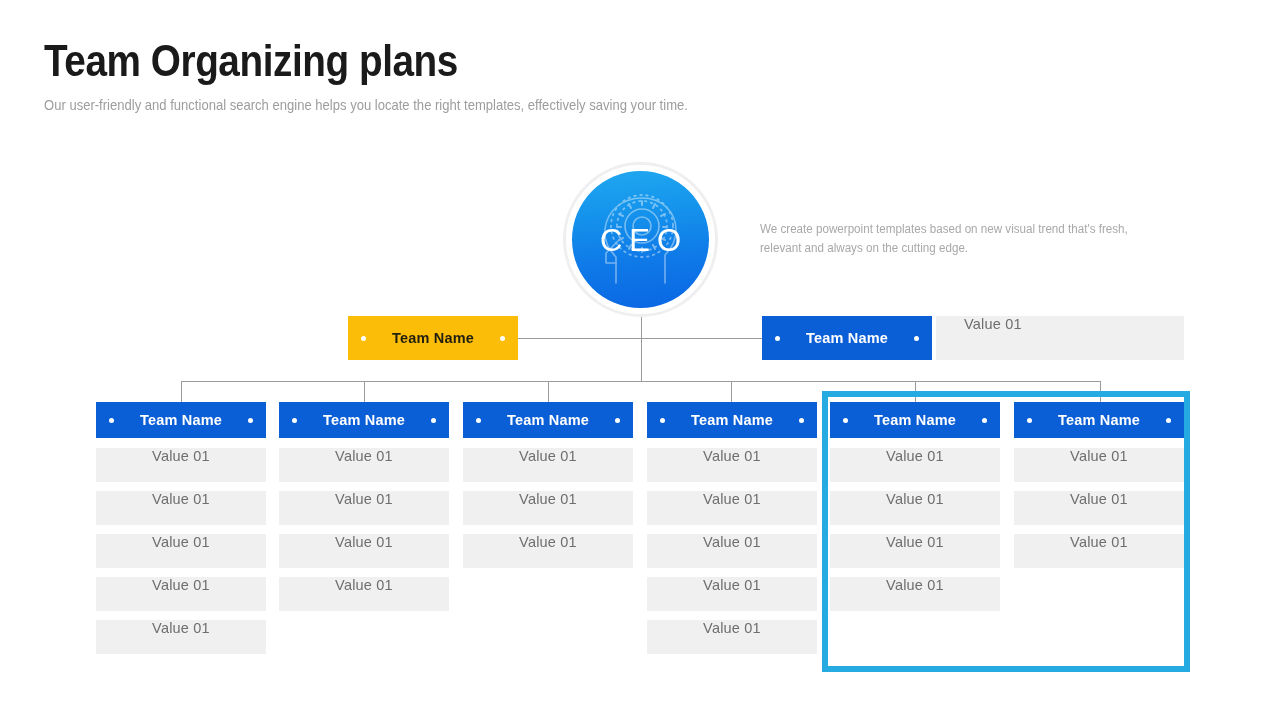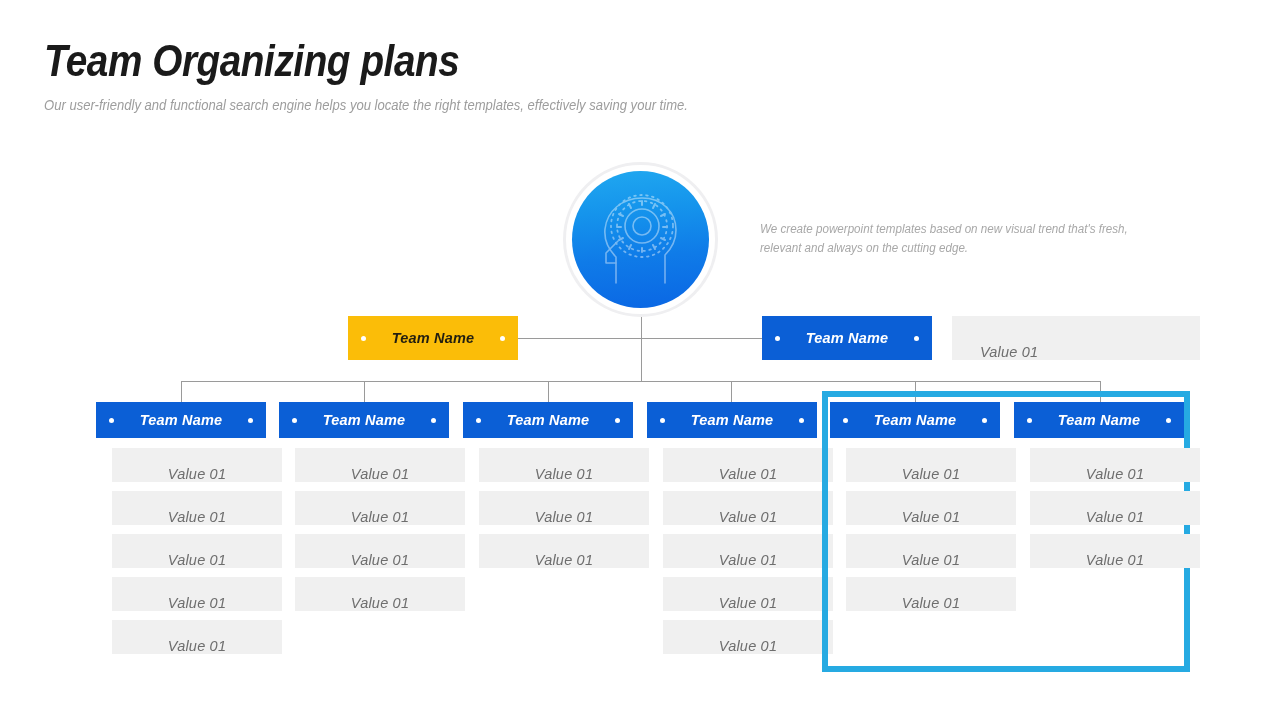--- a/index.html
+++ b/index.html
@@ -12,21 +12,20 @@
     background: #ffffff;
     font-family: "Liberation Sans", sans-serif;
     overflow: hidden;
     position: relative;
   }
   .slide {
     position: absolute;
     left: 0; top: 0;
     width: 1280px;
     height: 720px;
-    font-style: italic;
   }
 
   
   .page-title {
     position: absolute;
     left: 44px;
     top: 34px;
     font-size: 45px;
     line-height: 54px;
     font-weight: 700;
@@ -150,25 +149,24 @@
   }
 
   
   .cell {
     position: absolute;
     box-sizing: border-box;
     background: #F0F0F0;
     color: #6E6E6E;
     font-size: 14.5px;
     display: flex;
-    align-items: flex-end;
+    align-items: flex-start;
     justify-content: center;
     font-family: "Liberation Sans Narrow", "Liberation Sans", sans-serif;
     letter-spacing: 0.2px;
-    margin-left: 16px;
   }
   .cell.left-align {
     justify-content: flex-start;
     padding-left: 28px;
   }
 
   
   .highlight-box {
     position: absolute;
     left: 822px;
@@ -238,20 +236,21 @@
             <path d="M49 56 L45 56"></path>
               <path d="M51 45 L47 43"></path>
               <path d="M59 37 L57 33"></path>
           </g>
           <g stroke-dasharray="1.6 4.4" stroke-width="1.8">
             <circle cx="70" cy="55" r="25"></circle>
             <circle cx="70" cy="55" r="31"></circle>
           </g>
         </g>
       </svg>
+      <div class="ceo-label">CEO</div>
     </div>
   </div>
 
   <div class="side-note">We create powerpoint templates based on new visual trend that's fresh, relevant and always on the cutting edge.</div>
 
   <div class="chip chip-yellow" style="left:348px; top:316px; width:170px; height:44px;">
     <span class="dot l"></span>
     <span>Team Name</span>
     <span class="dot r"></span>
   </div>

